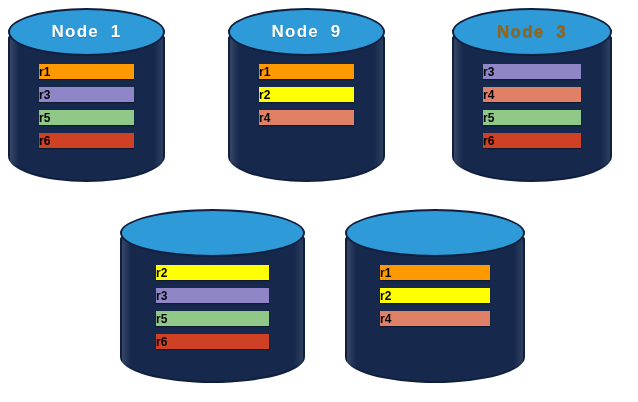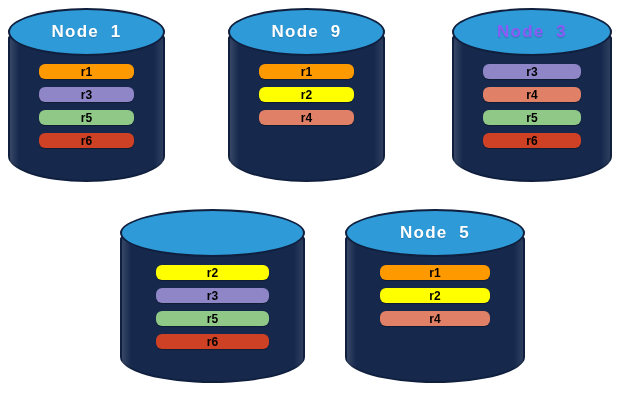--- a/index.html
+++ b/index.html
@@ -78,24 +78,23 @@
   }
   .replica-list {
     position: absolute;
     left: 0;
     top: 0;
     width: 100%;
   }
   .replica-bar {
     position: absolute;
     height: 15px;
-    border-radius: 6px;
+    border-radius: 0;
     display: flex;
     align-items: center;
-    justify-content: center;
     box-shadow: 0 1px 1px rgba(0,0,0,0.35);
   }
   .replica-label {
     color: #000000;
     font-size: 12px;
     font-weight: bold;
     line-height: 1;
     letter-spacing: 0.2px;
   }
 </style>
@@ -140,21 +139,21 @@
         <div class="replica-bar" style="left: 31px; width: 95px; top: 102px; background: rgb(224, 128, 102);">
           <span class="replica-label" style="color: rgb(0, 0, 0);">r4</span>
         </div>
       </div>
     </div>
     <div class="node" style="left: 452px; top: 8px; width: 160px; height: 198px;">
       <div class="cyl-body" style="height: 158px; background: rgb(22, 41, 77); border-color: rgb(15, 31, 61);"></div>
       <div class="cyl-shade-left" style="height: 164px;"></div>
       <div class="cyl-shade-right" style="height: 164px;"></div>
       <div class="cyl-top" style="background: rgb(46, 154, 216); border-color: rgb(15, 31, 61);"></div>
-      <div class="node-label" style="color: #8b5cf6;">Node  3</div>
+      <div class="node-label" style="color: #a16207;">Node  3</div>
       <div class="replica-list">
         <div class="replica-bar" style="left: 31px; width: 98px; top: 56px; background: rgb(143, 134, 200);">
           <span class="replica-label" style="color: rgb(0, 0, 0);">r3</span>
         </div>
         <div class="replica-bar" style="left: 31px; width: 98px; top: 79px; background: rgb(224, 128, 102);">
           <span class="replica-label" style="color: rgb(0, 0, 0);">r4</span>
         </div>
         <div class="replica-bar" style="left: 31px; width: 98px; top: 102px; background: rgb(144, 200, 136);">
           <span class="replica-label" style="color: rgb(0, 0, 0);">r5</span>
         </div>
@@ -181,21 +180,20 @@
         <div class="replica-bar" style="left: 36px; width: 113px; top: 125px; background: rgb(206, 65, 37);">
           <span class="replica-label" style="color: rgb(0, 0, 0);">r6</span>
         </div>
       </div>
     </div>
     <div class="node" style="left: 345px; top: 209px; width: 180px; height: 198px;">
       <div class="cyl-body" style="height: 158px; background: rgb(22, 41, 77); border-color: rgb(15, 31, 61);"></div>
       <div class="cyl-shade-left" style="height: 164px;"></div>
       <div class="cyl-shade-right" style="height: 164px;"></div>
       <div class="cyl-top" style="background: rgb(46, 154, 216); border-color: rgb(15, 31, 61);"></div>
-      <div class="node-label" style="color: rgb(255, 255, 255);">Node  5</div>
       <div class="replica-list">
         <div class="replica-bar" style="left: 35px; width: 110px; top: 56px; background: rgb(255, 153, 0);">
           <span class="replica-label" style="color: rgb(0, 0, 0);">r1</span>
         </div>
         <div class="replica-bar" style="left: 35px; width: 110px; top: 79px; background: rgb(255, 255, 0);">
           <span class="replica-label" style="color: rgb(0, 0, 0);">r2</span>
         </div>
         <div class="replica-bar" style="left: 35px; width: 110px; top: 102px; background: rgb(224, 128, 102);">
           <span class="replica-label" style="color: rgb(0, 0, 0);">r4</span>
         </div>

